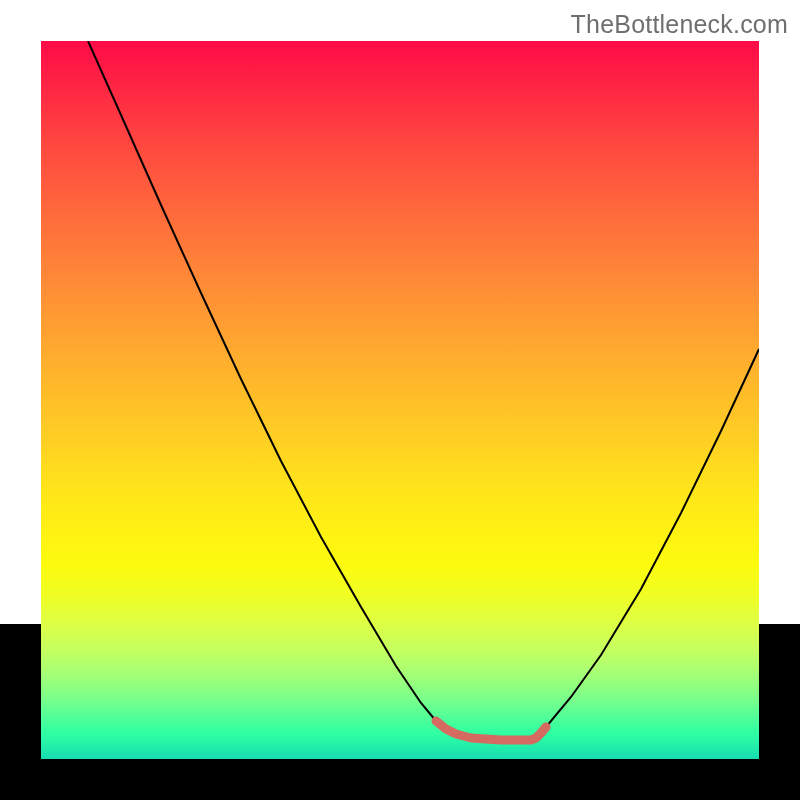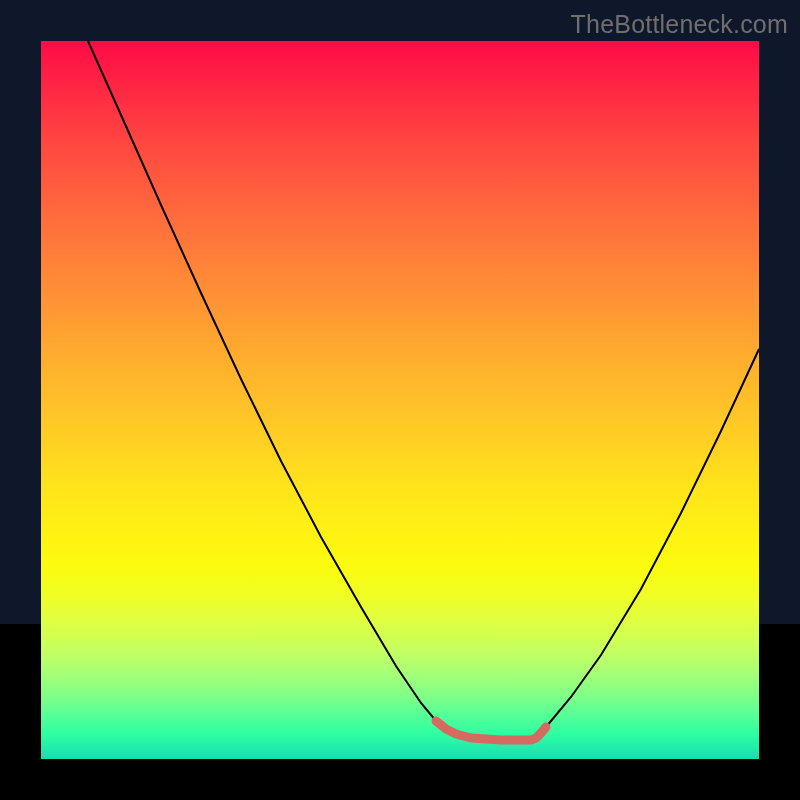--- a/index.html
+++ b/index.html
@@ -8,21 +8,21 @@
     width: 800px;
     height: 800px;
     background: #000;
     overflow: hidden;
     font-family: Arial, Helvetica, sans-serif;
   }
   .frame {
     position: absolute;
     left: 0; top: 0;
     width: 800px; height: 624px;
-    background: #0f172a;
+    background: #ffffff;
   }
   .plot {
     position: absolute;
     left: 41px;
     top: 41px;
     width: 718px;
     height: 718px;
     overflow: hidden;
   }
   .gradient {

